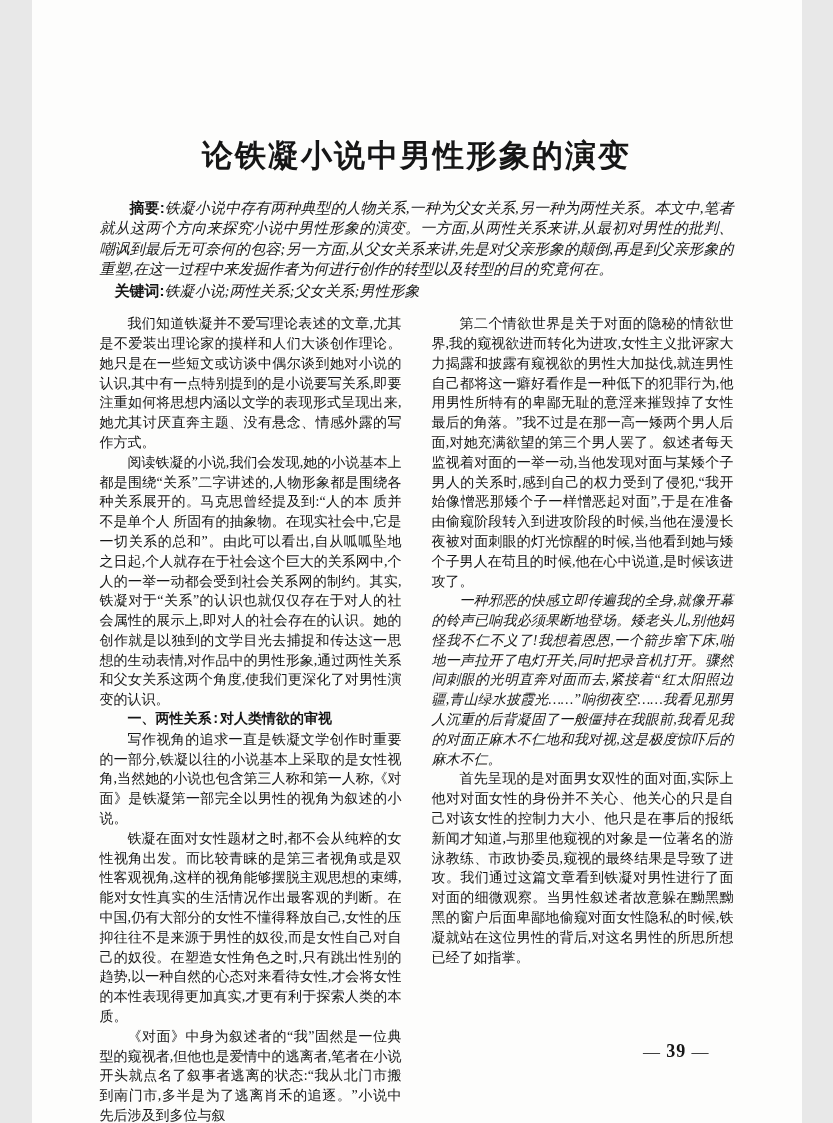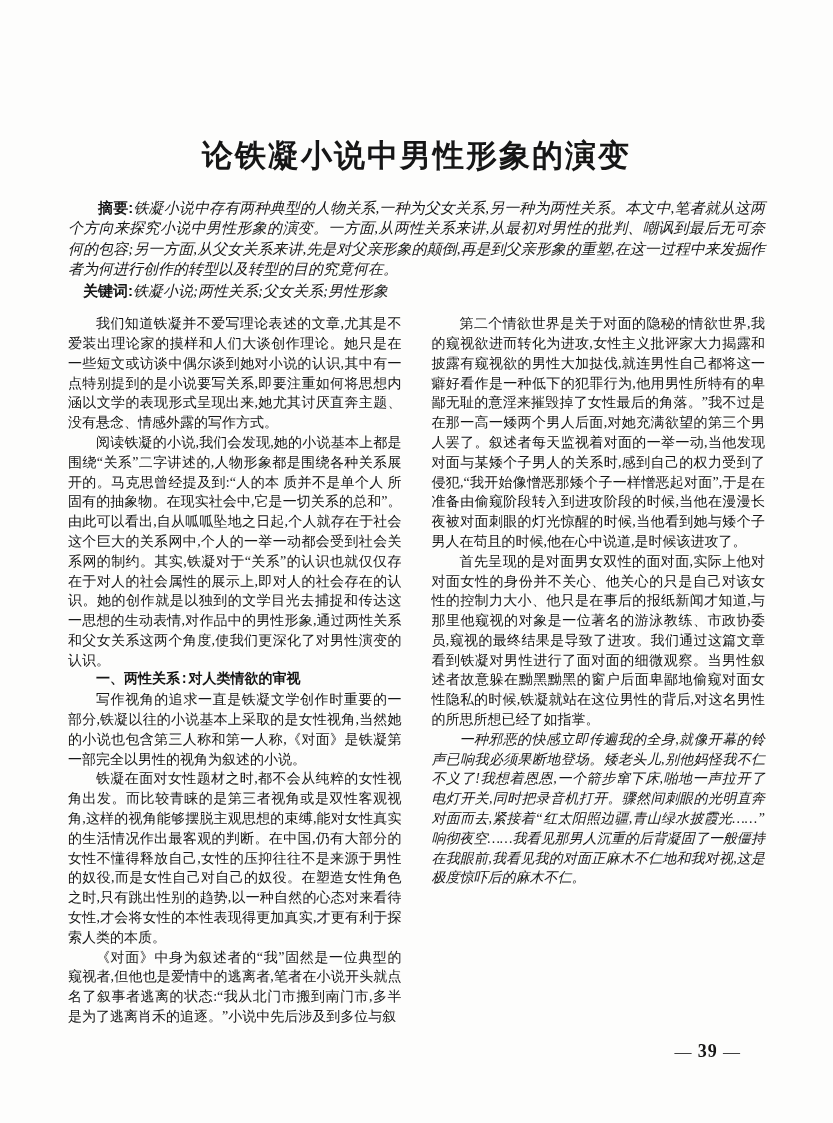--- a/index.html
+++ b/index.html
@@ -1,17 +1,17 @@
 <!DOCTYPE html>
 <html lang="zh"><head>
 <meta charset="utf-8">
 <style>
   html, body { margin: 0; padding: 0; background: #e8e8e8; }
   .page {
-    width: 833px;
+    width: 770px;
     height: 1123px;
     background: #fdfdfc;
     position: relative;
     box-sizing: border-box;
     padding: 138px 68px 0 68px;
     color: #161616;
     font-family: "Liberation Serif", serif;
     margin: 0 auto;
     overflow: hidden;
   }
@@ -95,20 +95,20 @@
     <div class="col">
       <p class="indent">我们知道铁凝并不爱写理论表述的文章,尤其是不爱装出理论家的摸样和人们大谈创作理论。她只是在一些短文或访谈中偶尔谈到她对小说的认识,其中有一点特别提到的是小说要写关系,即要注重如何将思想内涵以文学的表现形式呈现出来,她尤其讨厌直奔主题、没有悬念、情感外露的写作方式。</p>
       <p class="indent">阅读铁凝的小说,我们会发现,她的小说基本上都是围绕“关系”二字讲述的,人物形象都是围绕各种关系展开的。马克思曾经提及到:“人的本 质并不是单个人 所固有的抽象物。在现实社会中,它是一切关系的总和”。由此可以看出,自从呱呱坠地之日起,个人就存在于社会这个巨大的关系网中,个人的一举一动都会受到社会关系网的制约。其实,铁凝对于“关系”的认识也就仅仅存在于对人的社会属性的展示上,即对人的社会存在的认识。她的创作就是以独到的文学目光去捕捉和传达这一思想的生动表情,对作品中的男性形象,通过两性关系和父女关系这两个角度,使我们更深化了对男性演变的认识。</p>
       <p class="indent heading">一、两性关系:对人类情欲的审视</p>
       <p class="indent">写作视角的追求一直是铁凝文学创作时重要的一部分,铁凝以往的小说基本上采取的是女性视角,当然她的小说也包含第三人称和第一人称,《对面》是铁凝第一部完全以男性的视角为叙述的小说。</p>
       <p class="indent">铁凝在面对女性题材之时,都不会从纯粹的女性视角出发。而比较青睐的是第三者视角或是双性客观视角,这样的视角能够摆脱主观思想的束缚,能对女性真实的生活情况作出最客观的判断。在中国,仍有大部分的女性不懂得释放自己,女性的压抑往往不是来源于男性的奴役,而是女性自己对自己的奴役。在塑造女性角色之时,只有跳出性别的趋势,以一种自然的心态对来看待女性,才会将女性的本性表现得更加真实,才更有利于探索人类的本质。</p>
       <p class="indent">《对面》中身为叙述者的“我”固然是一位典型的窥视者,但他也是爱情中的逃离者,笔者在小说开头就点名了叙事者逃离的状态:“我从北门市搬到南门市,多半是为了逃离肖禾的追逐。”小说中先后涉及到多位与叙</p>
     </div>
     <div class="col">
       <p class="indent">第二个情欲世界是关于对面的隐秘的情欲世界,我的窥视欲进而转化为进攻,女性主义批评家大力揭露和披露有窥视欲的男性大加挞伐,就连男性自己都将这一癖好看作是一种低下的犯罪行为,他用男性所特有的卑鄙无耻的意淫来摧毁掉了女性最后的角落。”我不过是在那一高一矮两个男人后面,对她充满欲望的第三个男人罢了。叙述者每天监视着对面的一举一动,当他发现对面与某矮个子男人的关系时,感到自己的权力受到了侵犯,“我开始像憎恶那矮个子一样憎恶起对面”,于是在准备由偷窥阶段转入到进攻阶段的时候,当他在漫漫长夜被对面刺眼的灯光惊醒的时候,当他看到她与矮个子男人在苟且的时候,他在心中说道,是时候该进攻了。</p>
+      <p class="indent kai">一种邪恶的快感立即传遍我的全身,就像开幕的铃声已响我必须果断地登场。矮老头儿,别他妈怪我不仁不义了!我想着恩恩,一个箭步窜下床,啪地一声拉开了电灯开关,同时把录音机打开。骤然间刺眼的光明直奔对面而去,紧接着“红太阳照边疆,青山绿水披霞光……”响彻夜空……我看见那男人沉重的后背凝固了一般僵持在我眼前,我看见我的对面正麻木不仁地和我对视,这是极度惊吓后的麻木不仁。</p>
       <p class="indent">首先呈现的是对面男女双性的面对面,实际上他对对面女性的身份并不关心、他关心的只是自己对该女性的控制力大小、他只是在事后的报纸新闻才知道,与那里他窥视的对象是一位著名的游泳教练、市政协委员,窥视的最终结果是导致了进攻。我们通过这篇文章看到铁凝对男性进行了面对面的细微观察。当男性叙述者故意躲在黝黑黝黑的窗户后面卑鄙地偷窥对面女性隐私的时候,铁凝就站在这位男性的背后,对这名男性的所思所想已经了如指掌。</p>
-      <p class="indent kai">一种邪恶的快感立即传遍我的全身,就像开幕的铃声已响我必须果断地登场。矮老头儿,别他妈怪我不仁不义了!我想着恩恩,一个箭步窜下床,啪地一声拉开了电灯开关,同时把录音机打开。骤然间刺眼的光明直奔对面而去,紧接着“红太阳照边疆,青山绿水披霞光……”响彻夜空……我看见那男人沉重的后背凝固了一般僵持在我眼前,我看见我的对面正麻木不仁地和我对视,这是极度惊吓后的麻木不仁。</p>
     </div>
   </div>
 
   <div class="pageno"><span>—</span> <b>39</b> <span>—</span></div>
 
 </div>
 
 </body></html>

